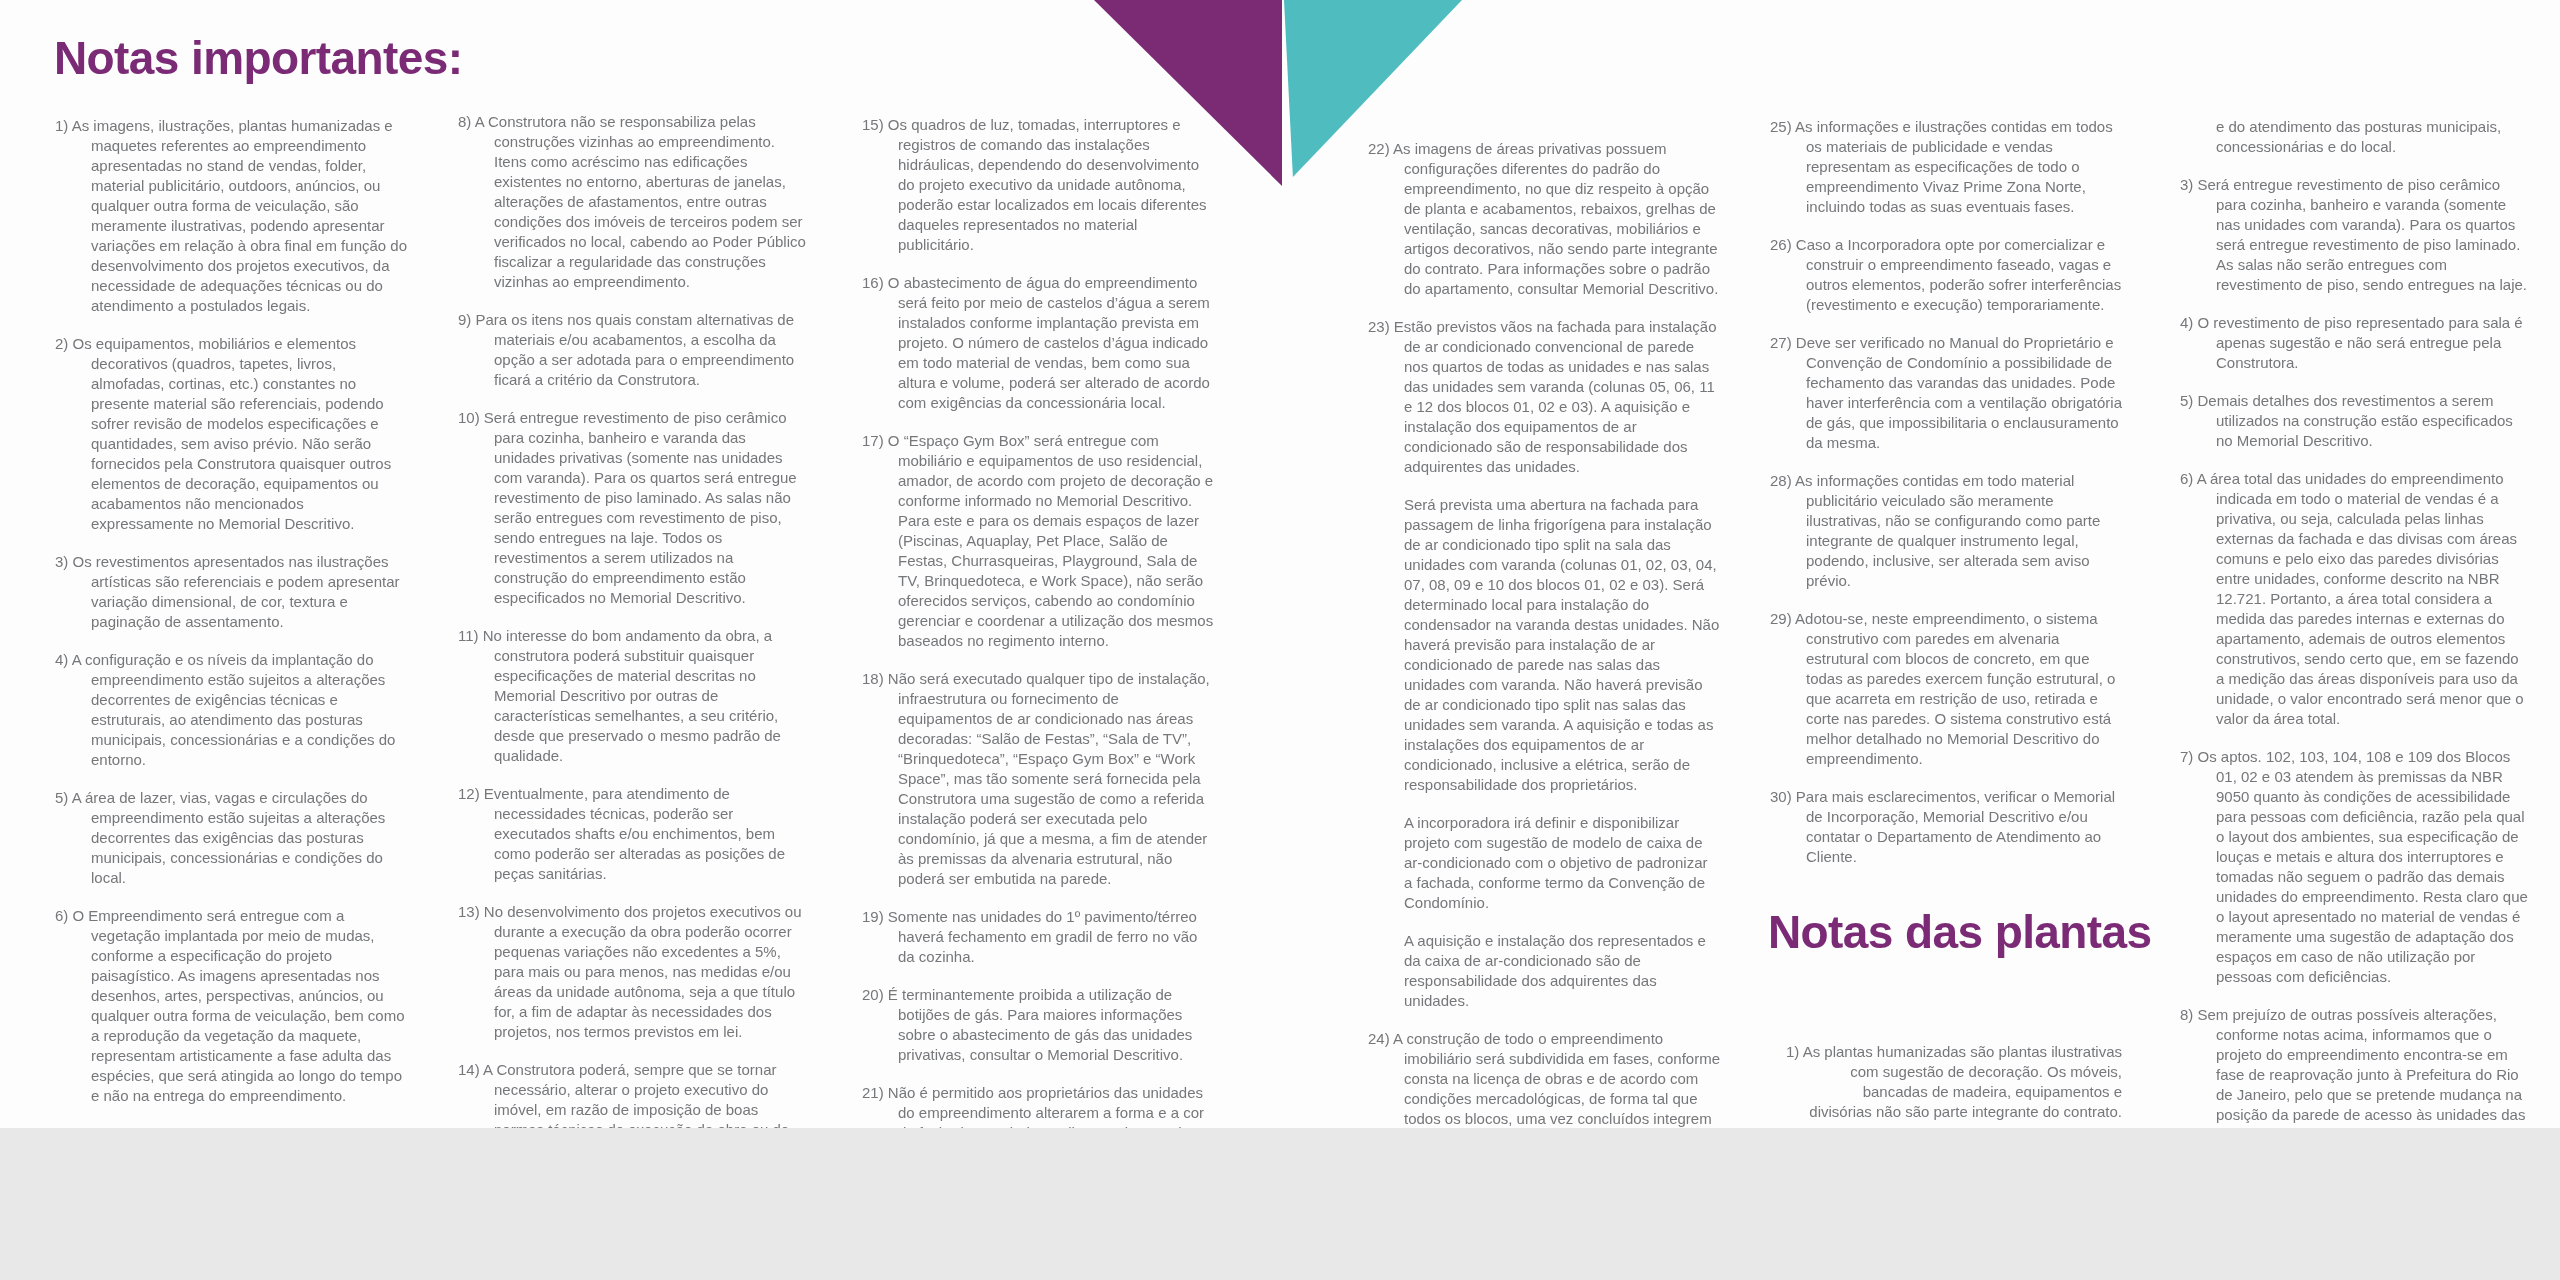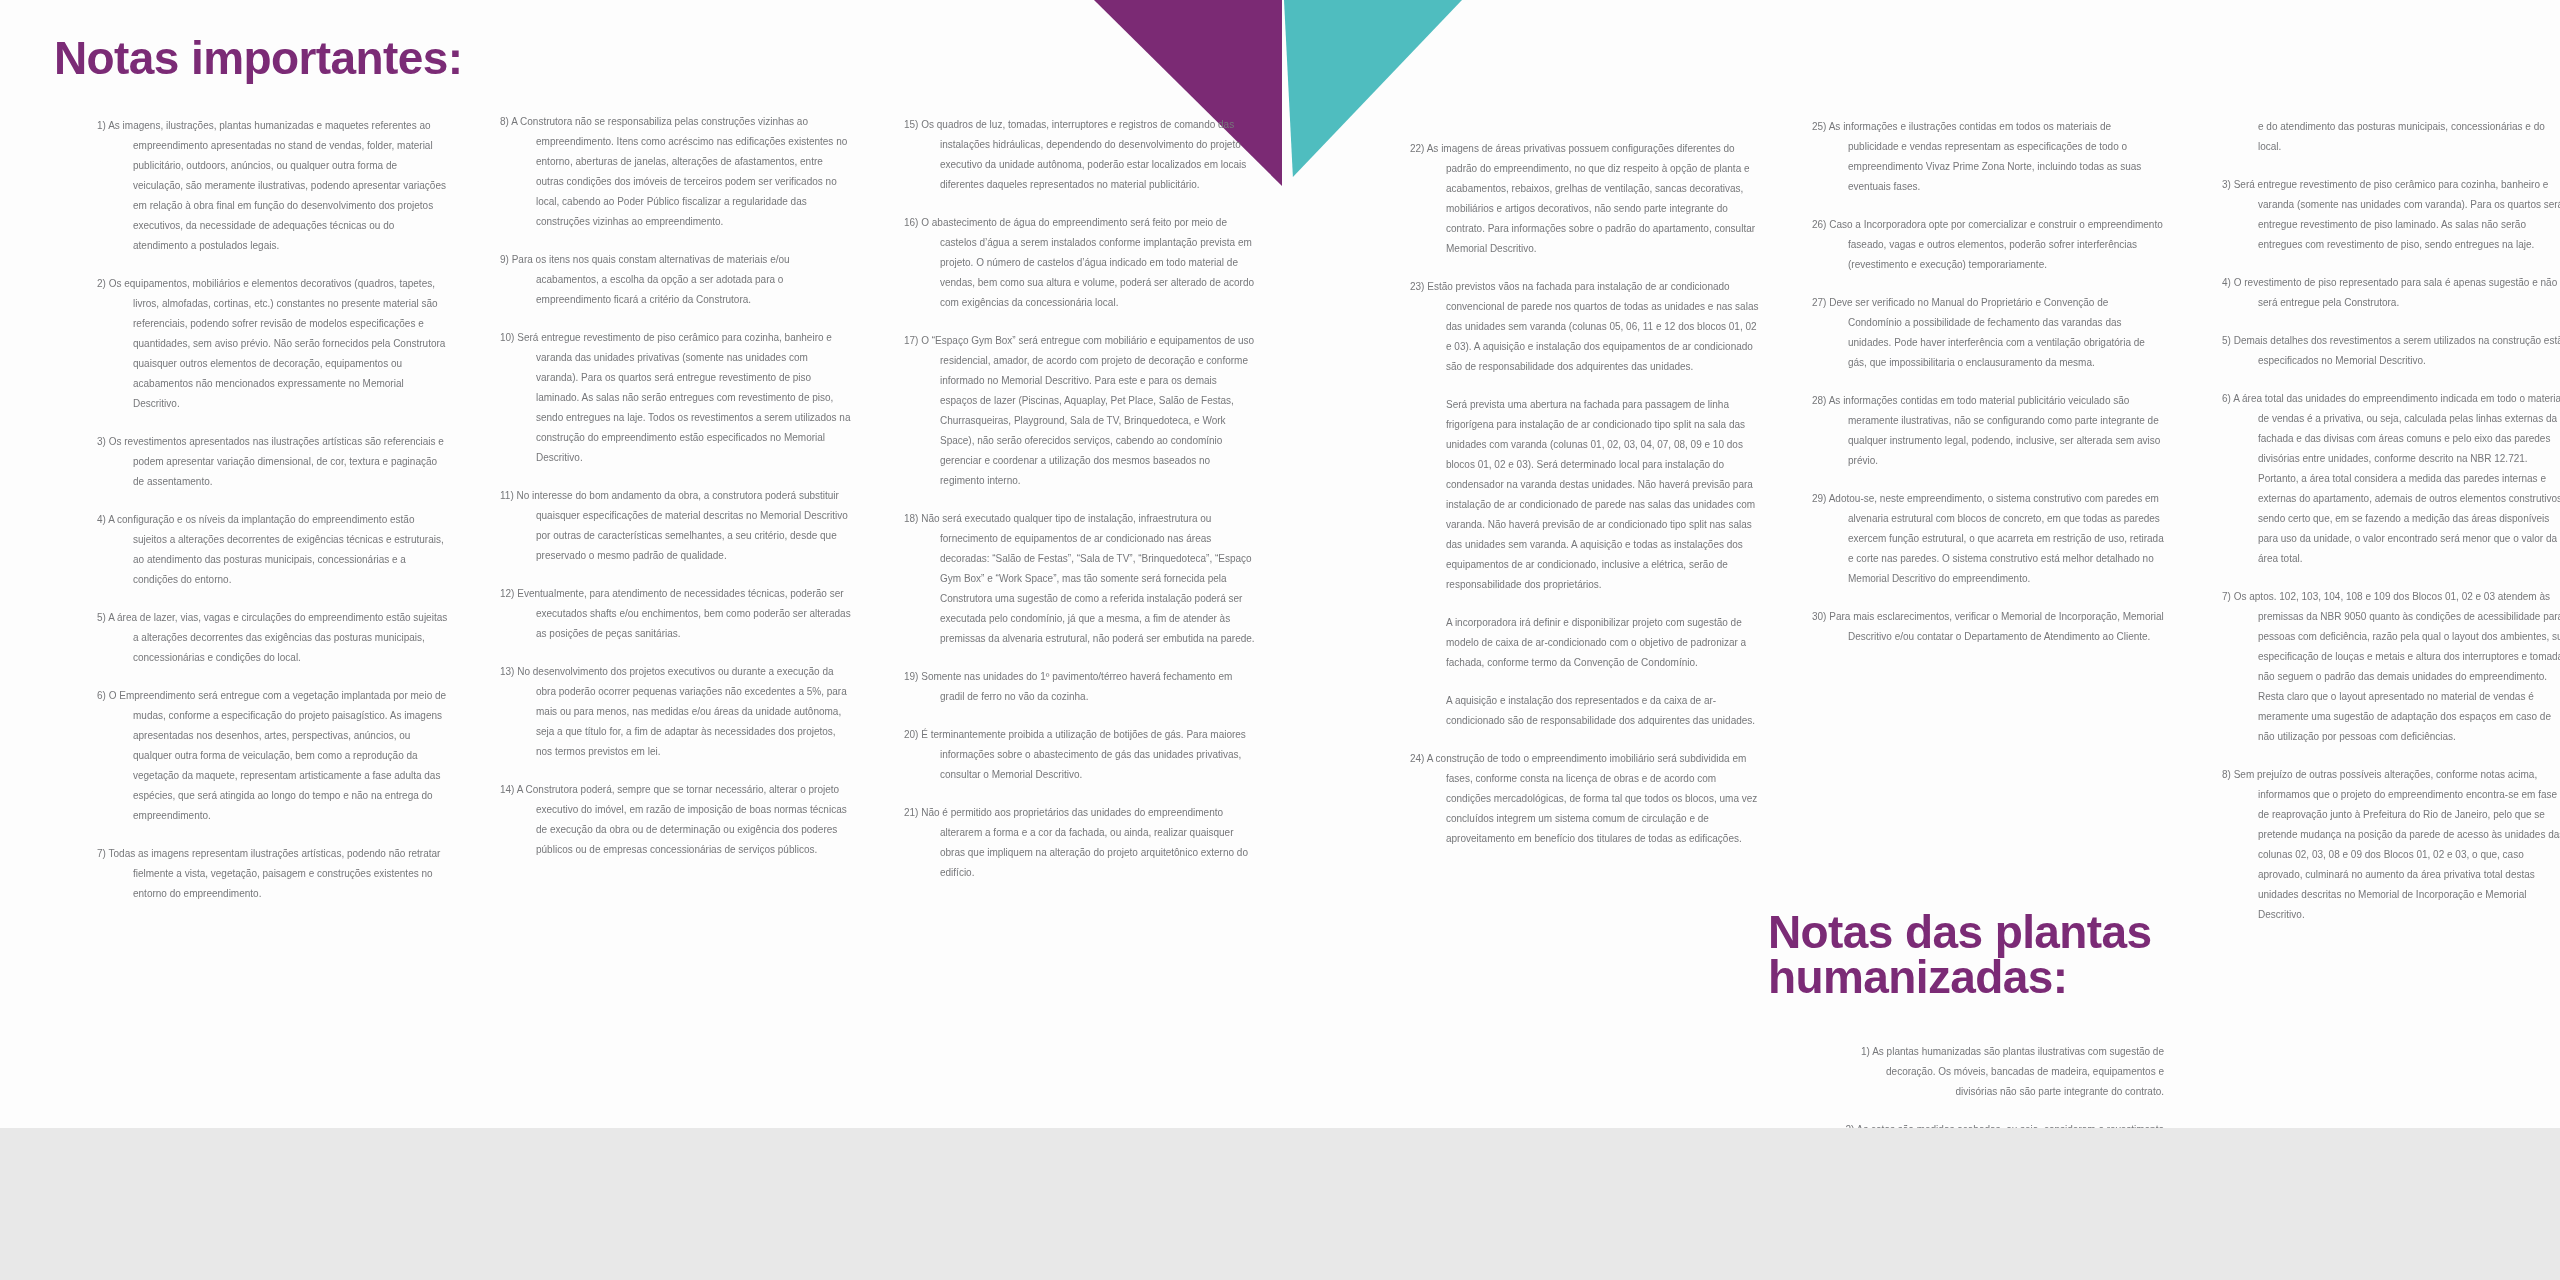--- a/index.html
+++ b/index.html
@@ -5,42 +5,42 @@
   html,body{margin:0;padding:0;background:#e8e8e8;}
   .page{position:relative;width:2560px;height:1128px;background:#fdfdfd;
         font-family:"Liberation Sans",sans-serif;overflow:hidden;}
   .tri{position:absolute;top:0;}
   .tri-purple{left:1094px;width:188px;height:186px;clip-path:polygon(0 0,100% 0,100% 100%);}
   .tri-teal{left:1284px;width:178px;height:177px;clip-path:polygon(0 0,100% 0,5% 100%);}
   .heading{position:absolute;margin:0;font-weight:bold;font-size:46px;
            letter-spacing:-0.6px;line-height:45px;}
   .h1-main{left:54px;top:36px;}
   .h1-secondary{left:1768px;top:910px;}
-  .col{position:absolute;width:352px;color:#76777A;font-size:10px;line-height:20px;margin-left:42px;}
+  .col{position:absolute;width:352px;color:#76777A;font-size:15px;line-height:20px;}
   .note{margin:0 0 18px 0;padding-left:36px;text-indent:-36px;}
   .note.cont{text-indent:0;}
   .num{white-space:nowrap;}
   #col1{left:55px;top:116px;}
   #col2{left:458px;top:112px;}
   #col3{left:862px;top:115px;}
   #col4{left:1368px;top:139px;}
   #col5a{left:1770px;top:117px;}
   #col5b{left:1770px;top:1042px;}
   #col6{left:2180px;top:117px;width:348px;}
 </style>
 </head>
 <body>
 
 <div class="page" style="background: rgb(253, 253, 253);">
   <div class="tri tri-purple" style="background: rgb(123, 42, 116);"></div>
   <div class="tri tri-teal" style="background: rgb(79, 189, 191);"></div>
 
   <h1 class="heading h1-main" style="color: rgb(123, 43, 118);">Notas importantes:</h1>
 
-  <h1 class="heading h1-secondary" style="color: rgb(123, 43, 118);"><span>Notas das plantas</span><br><span>humanizadas:</span></h1>
+  <h1 class="heading h1-secondary" style="color: rgb(123, 43, 118);"><span>Notas das plantas</span><br></h1>
 
   <div class="col" id="col1" style="color: rgb(118, 119, 122);">
       <p class="note"><span class="num">1)</span> <span>As imagens, ilustrações, plantas humanizadas e maquetes referentes ao empreendimento apresentadas no stand de vendas, folder, material publicitário, outdoors, anúncios, ou qualquer outra forma de veiculação, são meramente ilustrativas, podendo apresentar variações em relação à obra final em função do desenvolvimento dos projetos executivos, da necessidade de adequações técnicas ou do atendimento a postulados legais.</span></p>
       <p class="note"><span class="num">2)</span> <span>Os equipamentos, mobiliários e elementos decorativos (quadros, tapetes, livros, almofadas, cortinas, etc.) constantes no presente material são referenciais, podendo sofrer revisão de modelos especificações e quantidades, sem aviso prévio. Não serão fornecidos pela Construtora quaisquer outros elementos de decoração, equipamentos ou acabamentos não mencionados expressamente no Memorial Descritivo.</span></p>
       <p class="note"><span class="num">3)</span> <span>Os revestimentos apresentados nas ilustrações artísticas são referenciais e podem apresentar variação dimensional, de cor, textura e paginação de assentamento.</span></p>
       <p class="note"><span class="num">4)</span> <span>A configuração e os níveis da implantação do empreendimento estão sujeitos a alterações decorrentes de exigências técnicas e estruturais, ao atendimento das posturas municipais, concessionárias e a condições do entorno.</span></p>
       <p class="note"><span class="num">5)</span> <span>A área de lazer, vias, vagas e circulações do empreendimento estão sujeitas a alterações decorrentes das exigências das posturas municipais, concessionárias e condições do local.</span></p>
       <p class="note"><span class="num">6)</span> <span>O Empreendimento será entregue com a vegetação implantada por meio de mudas, conforme a especificação do projeto paisagístico. As imagens apresentadas nos desenhos, artes, perspectivas, anúncios, ou qualquer outra forma de veiculação, bem como a reprodução da vegetação da maquete, representam artisticamente a fase adulta das espécies, que será atingida ao longo do tempo e não na entrega do empreendimento.</span></p>
       <p class="note"><span class="num">7)</span> <span>Todas as imagens representam ilustrações artísticas, podendo não retratar fielmente a vista, vegetação, paisagem e construções existentes no entorno do empreendimento.</span></p>
     </div>

